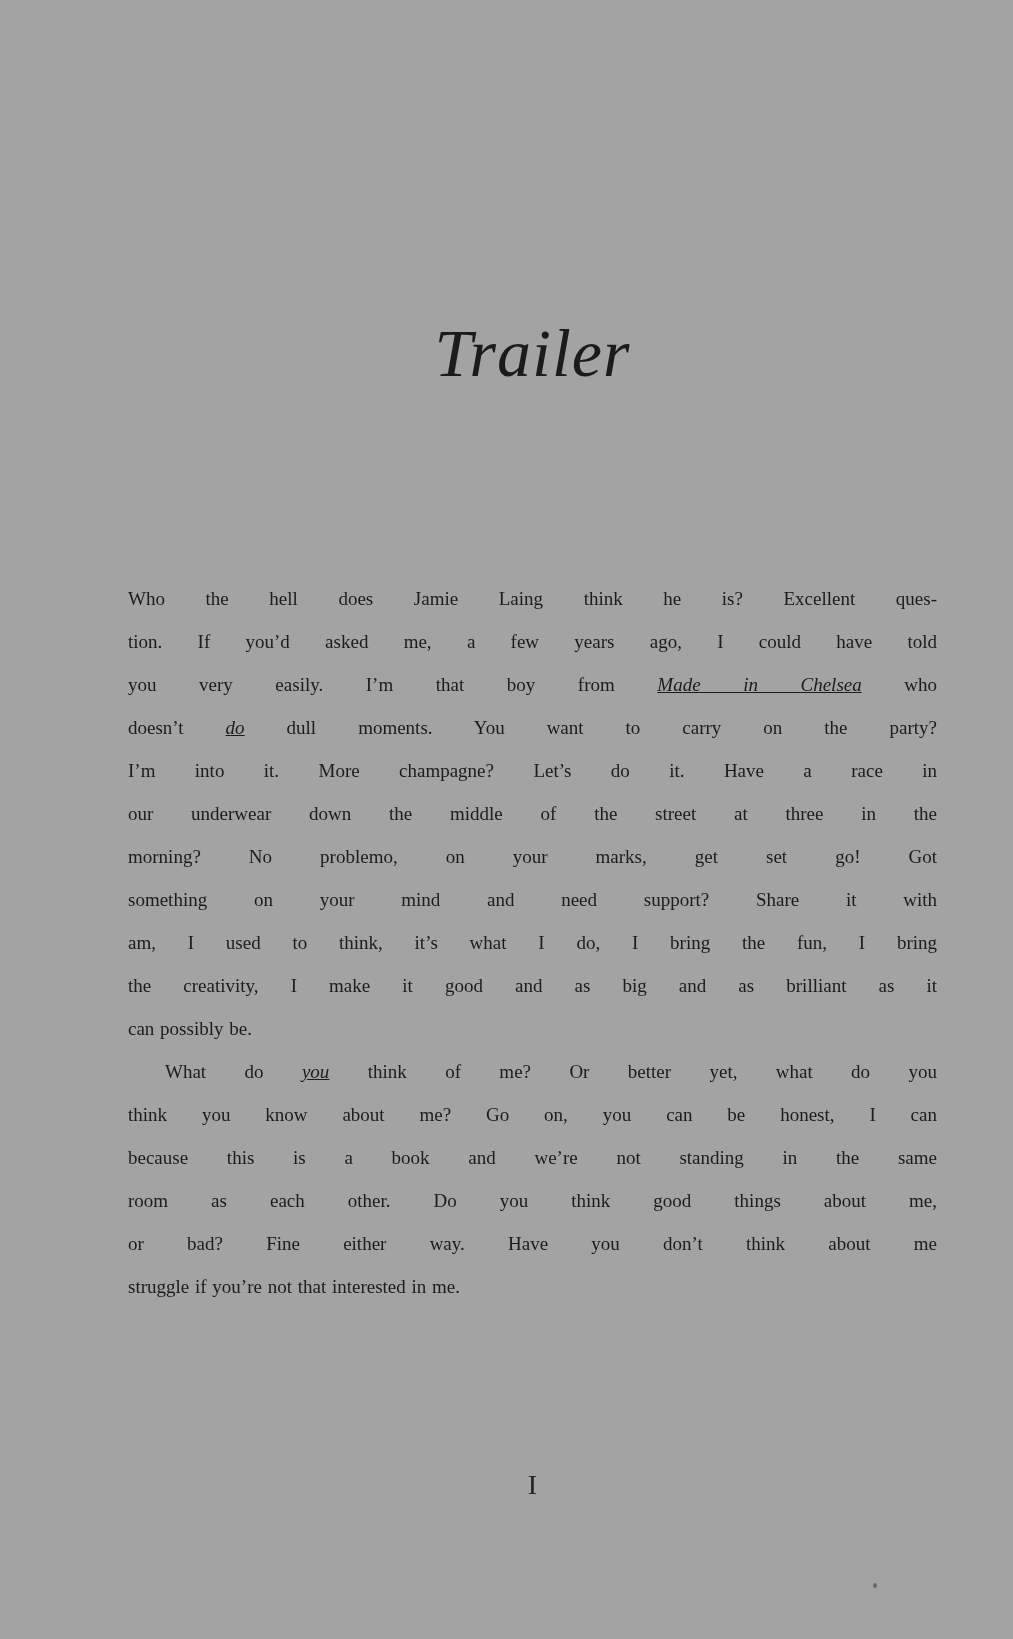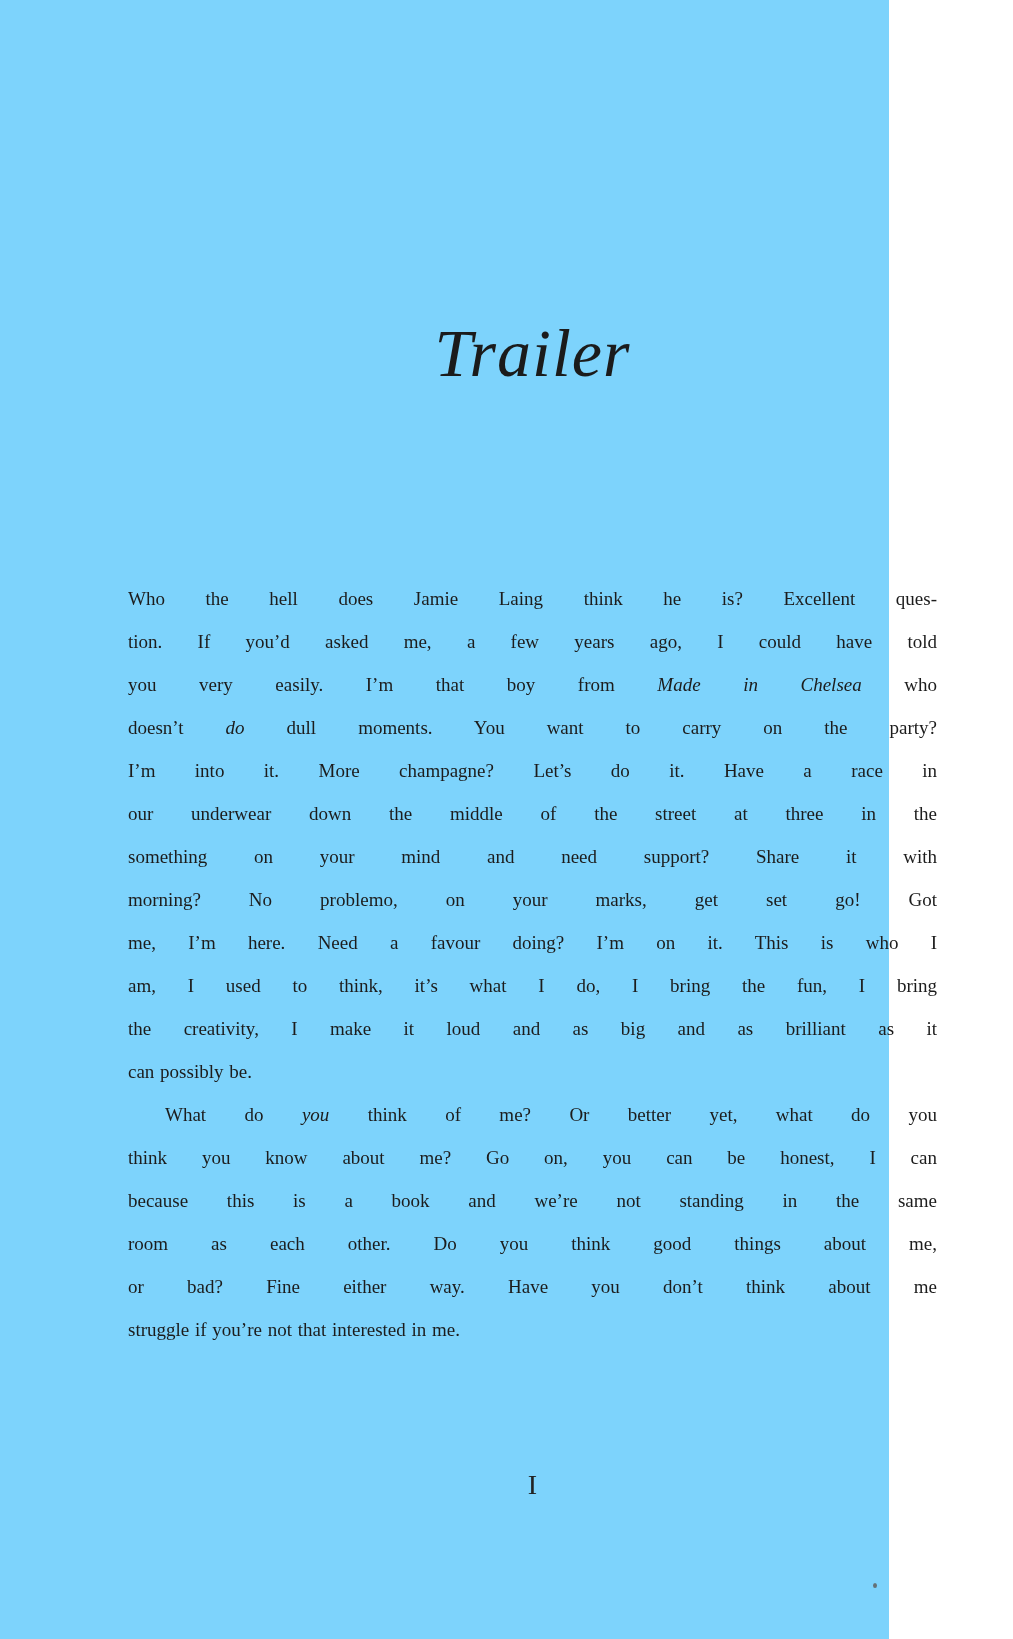--- a/index.html
+++ b/index.html
@@ -5,22 +5,22 @@
   html, body { margin: 0; padding: 0; }
   body {
     width: 1013px; height: 1639px;
     background: #ffffff;
     font-family: "Liberation Serif", serif;
     color: #1c1c1c;
     overflow: hidden;
   }
   .book-page {
     position: relative;
-    width: 889px; height: 1639px;
-    background: #7dd3fc;
+    width: 1013px; height: 1639px;
+    background: #a3a3a3;
   }
   .chapter-title {
     position: absolute;
     top: 319px; left: 128px; width: 809px;
     margin: 0;
     text-align: center;
     font-style: italic;
     font-weight: 400;
     font-size: 68px;
     line-height: 68px;
@@ -37,21 +37,21 @@
     height: 43px;
     text-align: justify;
     text-align-last: justify;
     word-spacing: 1px;
   }
   .body-text .line.flush {
     text-align: center;
     text-align-last: left;
   }
   .body-text .line.indent { text-indent: 37px; }
-  .body-text .line .italic { font-style: italic; }
+  .body-text .line .italic { font-style: italic; text-decoration: underline; }
   .folio {
     position: absolute;
     top: 1471px; left: 128px; width: 809px;
     text-align: center;
     font-size: 28px;
     line-height: 28px;
     color: #222222;
   }
   .print-speck {
     position: absolute;
@@ -68,25 +68,24 @@
 <div class="book-page">
   <h1 class="chapter-title">Trailer</h1>
 
   <div class="body-text">
       <div class="line"><span>Who the hell does Jamie Laing think he is? Excellent ques-</span></div>
       <div class="line"><span>tion. If you’d asked me, a few years ago, I could have told</span></div>
       <div class="line"><span>you very easily. I’m that boy from </span><span class="italic">Made in Chelsea</span><span> who</span></div>
       <div class="line"><span>doesn’t </span><span class="italic">do</span><span> dull moments. You want to carry on the party?</span></div>
       <div class="line"><span>I’m into it. More champagne? Let’s do it. Have a race in</span></div>
       <div class="line"><span>our underwear down the middle of the street at three in the</span></div>
+      <div class="line"><span>morning? No problemo, on your marks, get set go! Got</span></div>
       <div class="line"><span>something on your mind and need support? Share it with</span></div>
-      <div class="line"><span>morning? No problemo, on your marks, get set go! Got</span></div>
-      <div class="line"><span>me, I’m here. Need a favour doing? I’m on it. This is who I</span></div>
       <div class="line"><span>am, I used to think, it’s what I do, I bring the fun, I bring</span></div>
-      <div class="line"><span>the creativity, I make it loud and as big and as brilliant as it</span></div>
+      <div class="line"><span>the creativity, I make it good and as big and as brilliant as it</span></div>
       <div class="line flush"><span>can possibly be.</span></div>
       <div class="line indent"><span>What do </span><span class="italic">you</span><span> think of me? Or better yet, what do you</span></div>
       <div class="line"><span>think you know about me? Go on, you can be honest, I can</span></div>
       <div class="line"><span>because this is a book and we’re not standing in the same</span></div>
       <div class="line"><span>room as each other. Do you think good things about me,</span></div>
       <div class="line"><span>or bad? Fine either way. Have you don’t think about me</span></div>
       <div class="line flush"><span>struggle if you’re not that interested in me.</span></div>
     </div>
 
   <div class="folio">I</div>

